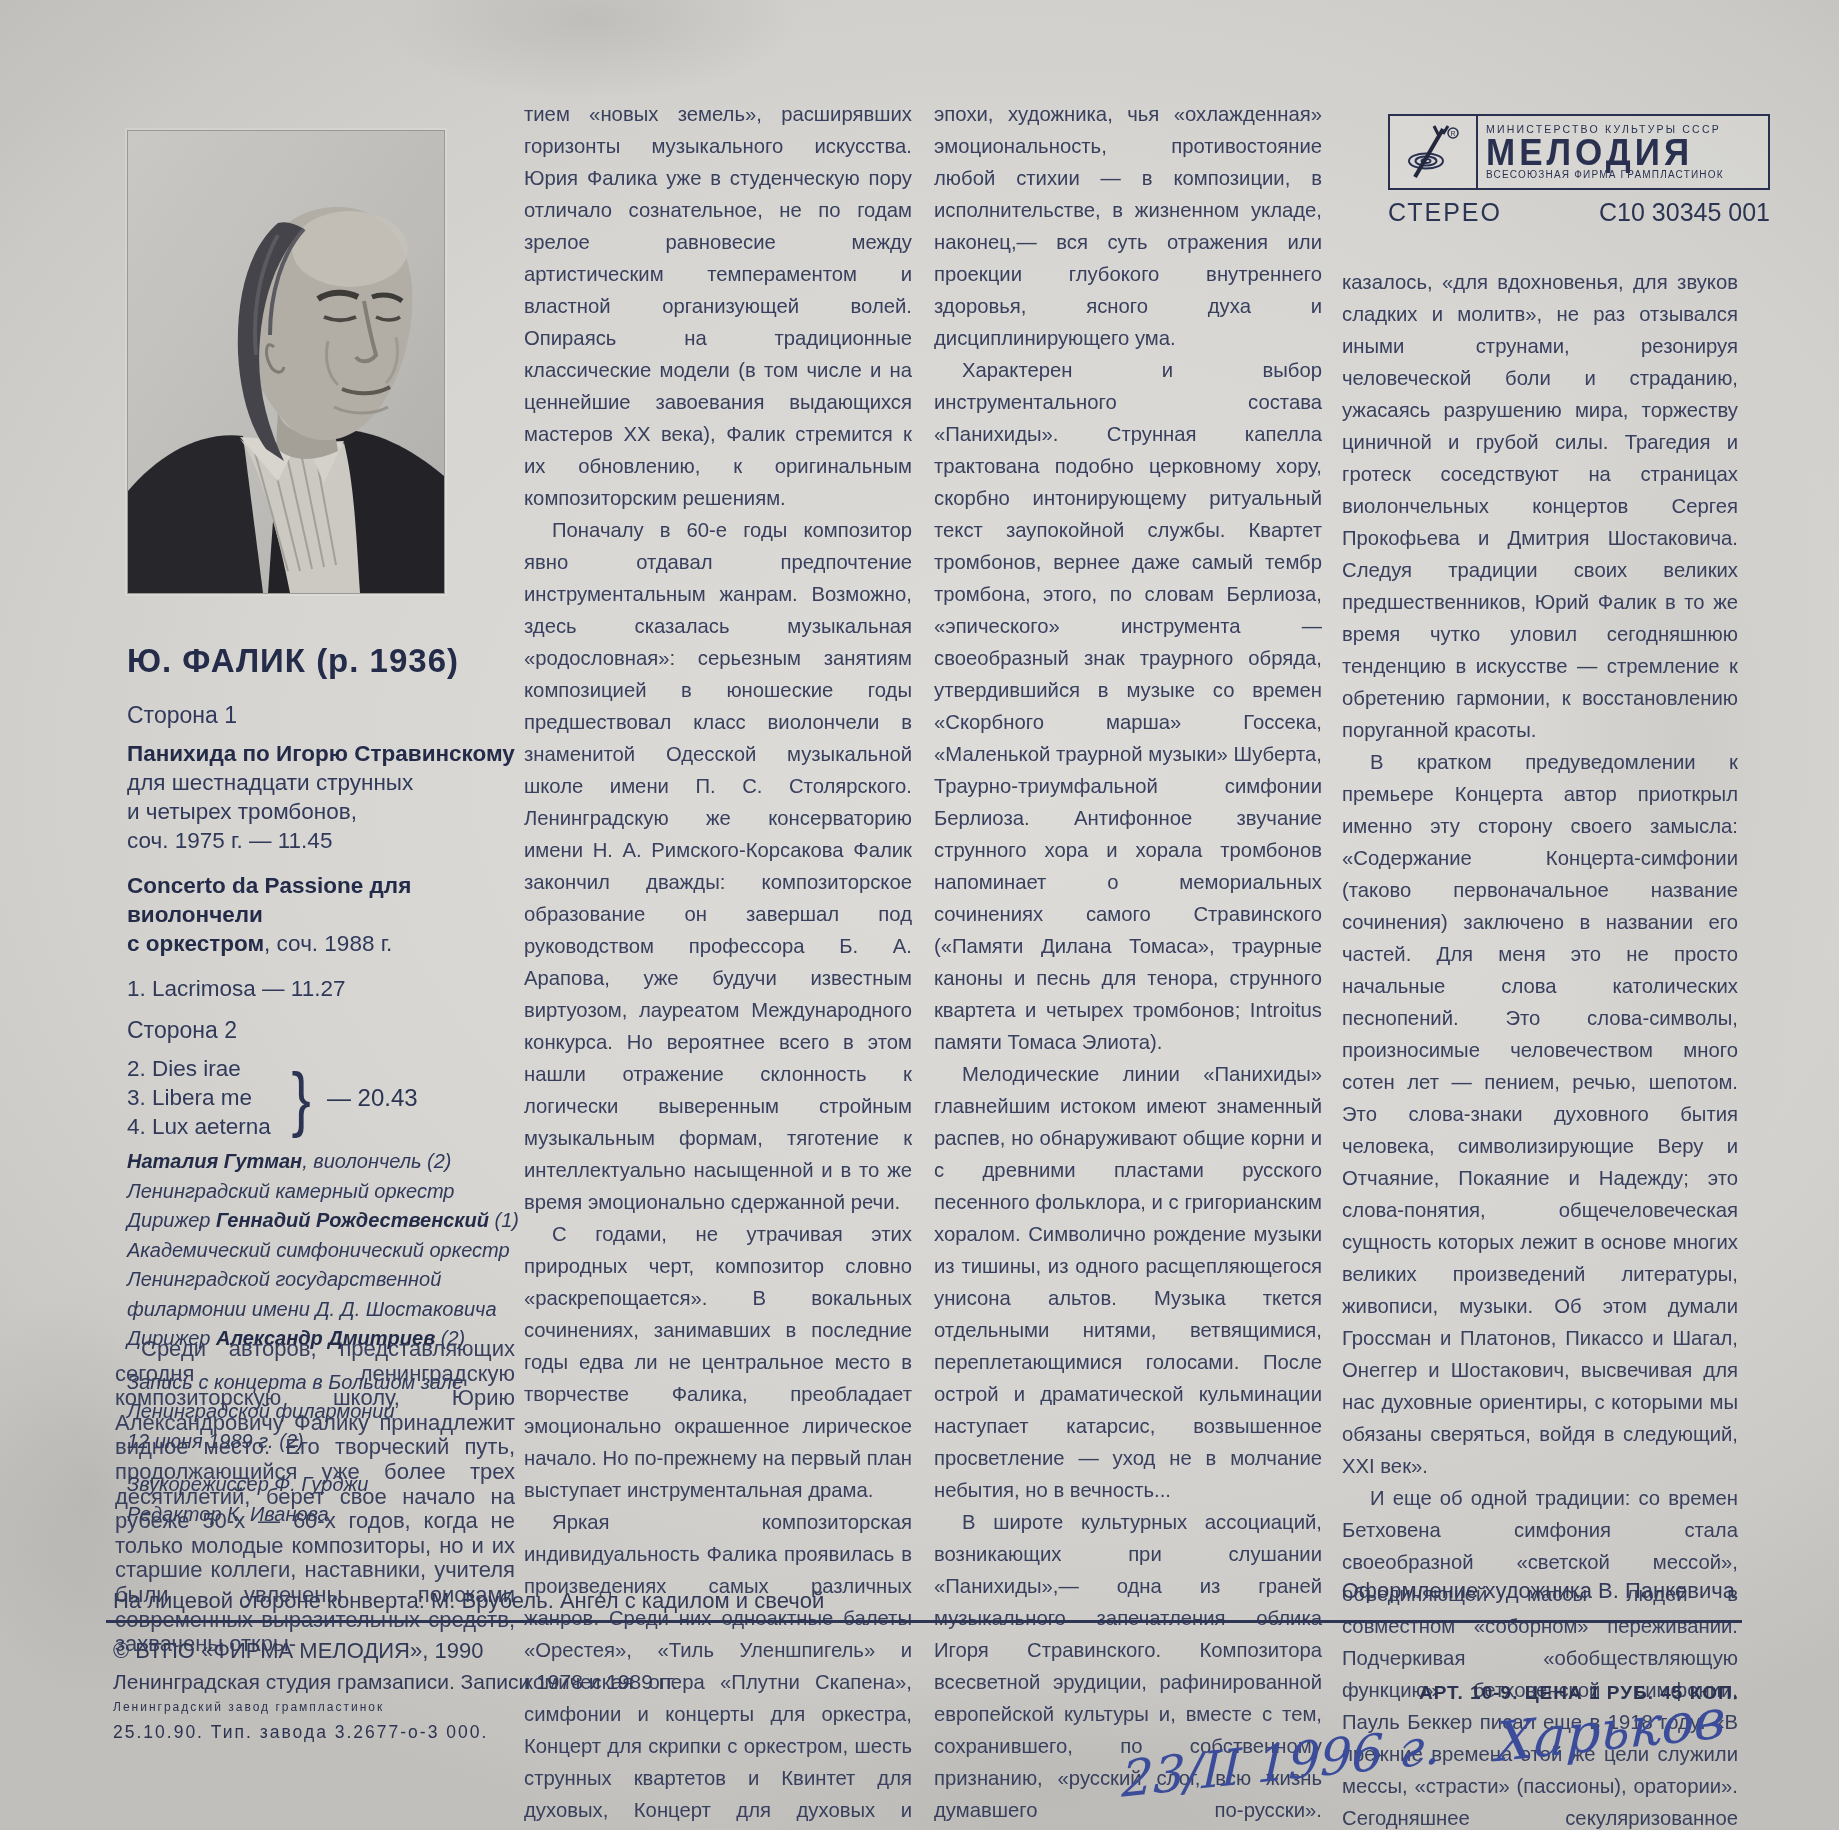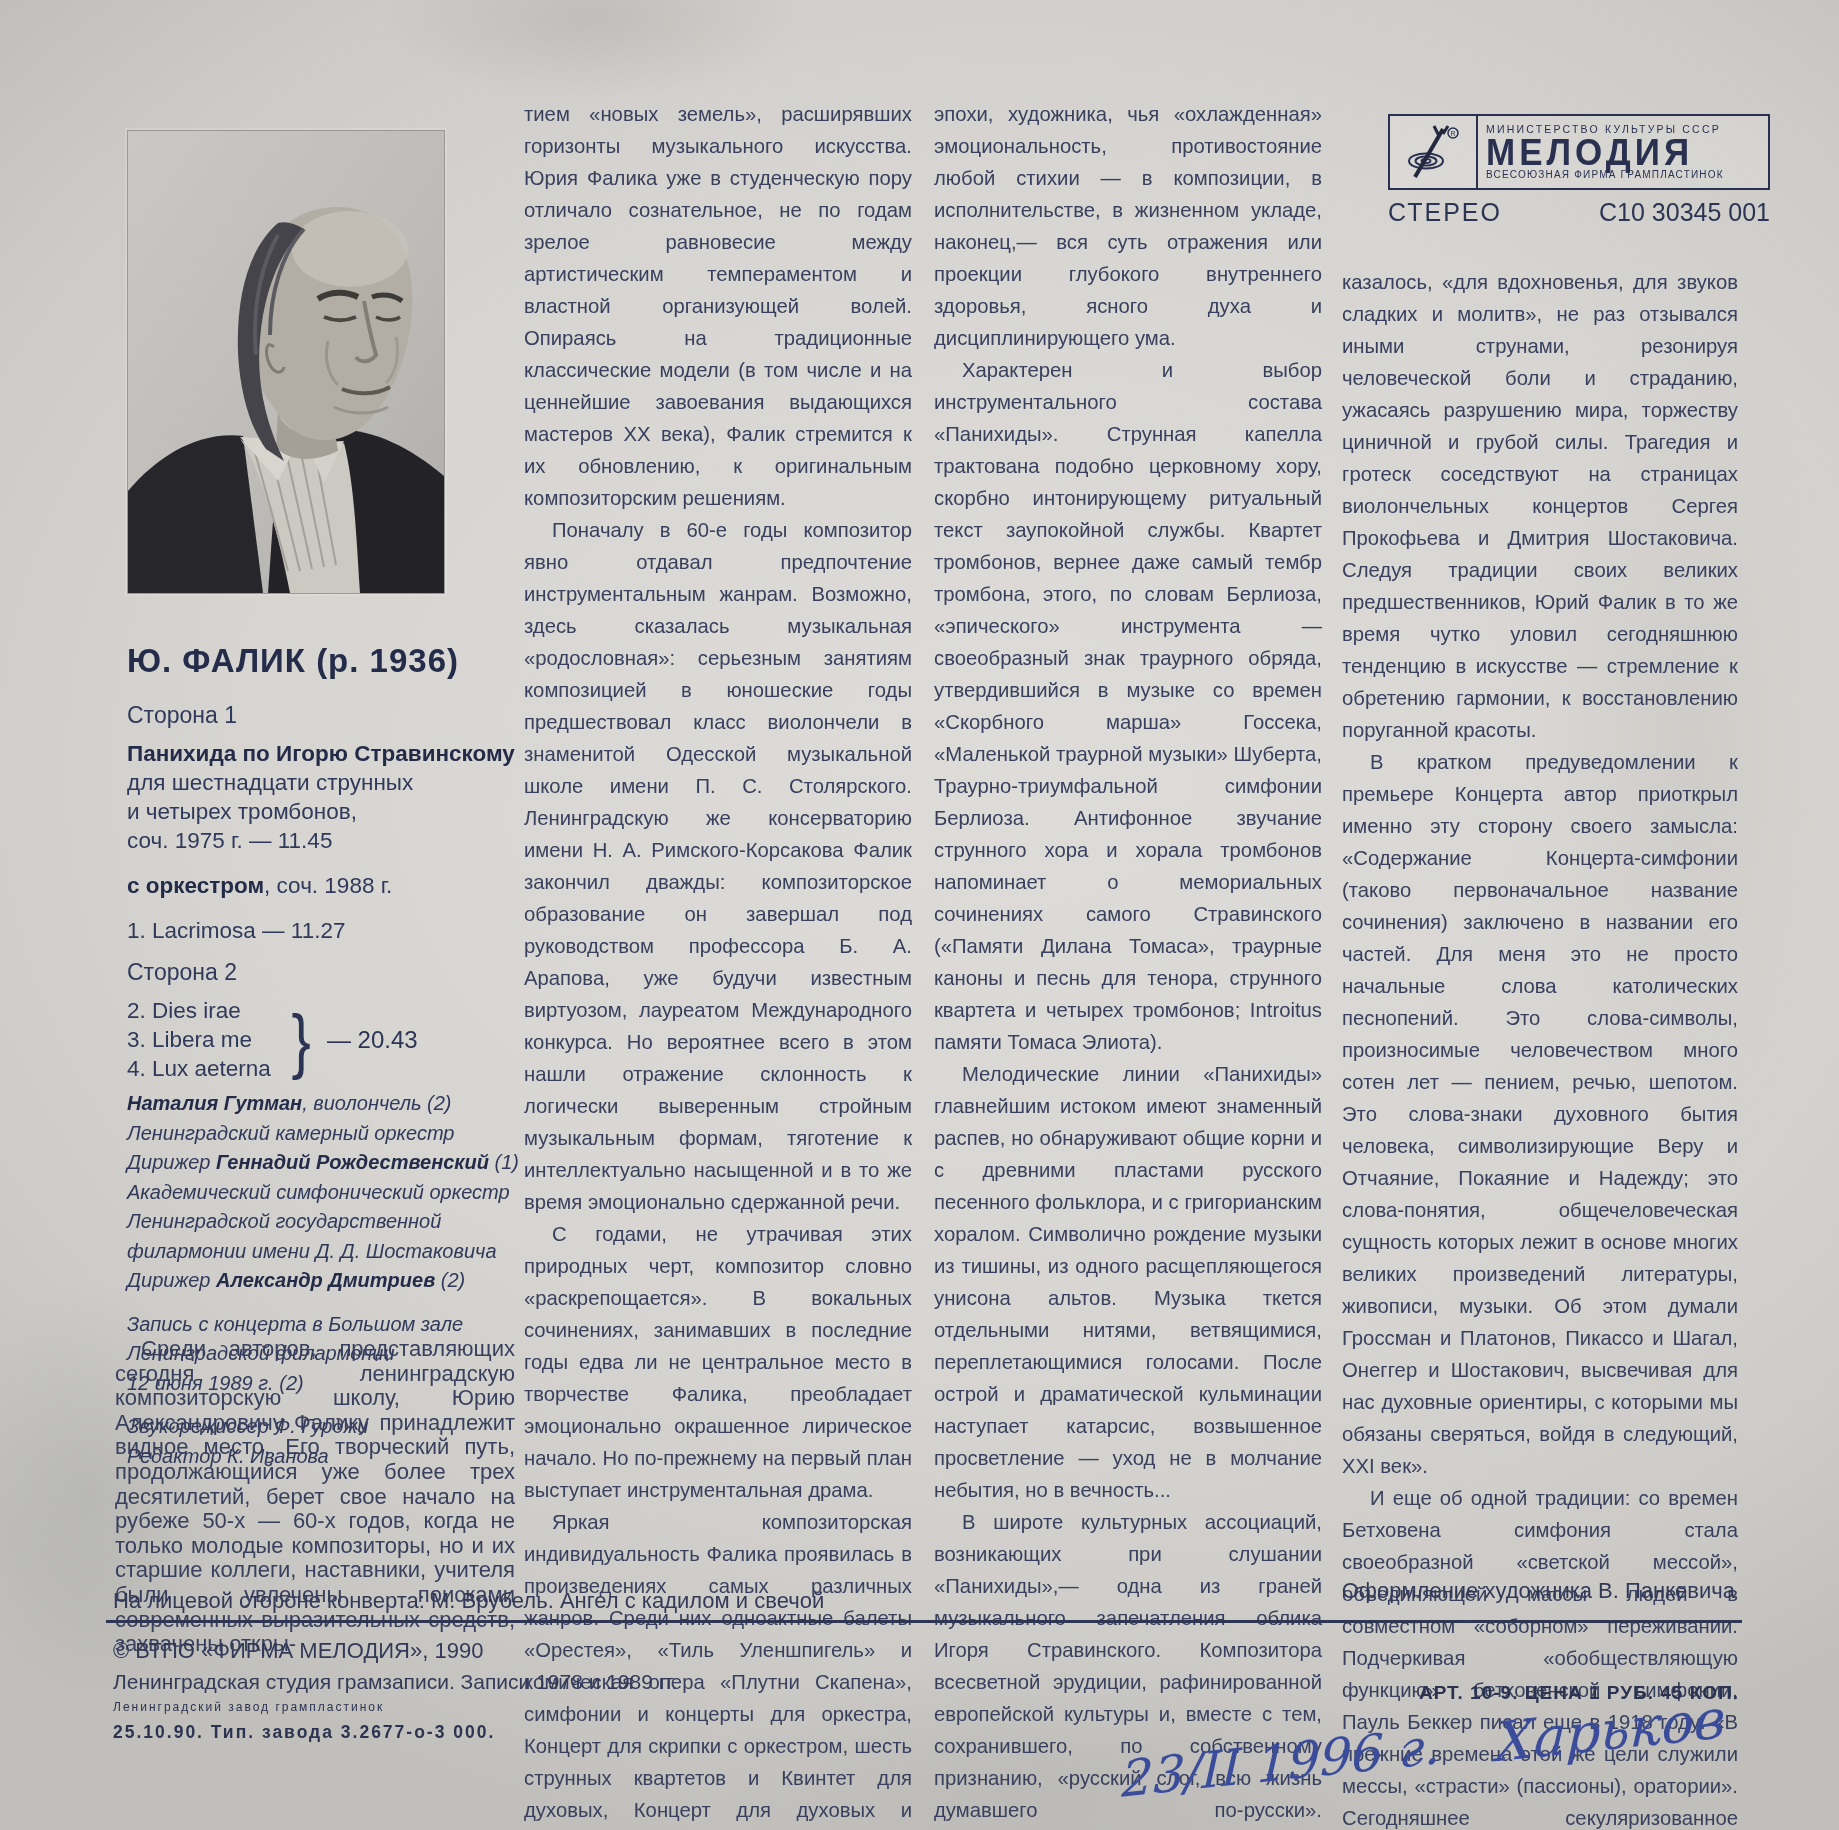--- a/index.html
+++ b/index.html
@@ -57,21 +57,21 @@
   .stereo{font-size:25px;letter-spacing:2px;color:#2c3453;}
   .catno{font-size:25px;color:#2c3453;}
 
   
   .frontnote{position:absolute;left:113px;top:1588px;font-size:22px;color:#333a58;}
   .designcredit{position:absolute;right:104px;top:1578px;font-size:22px;color:#333a58;}
   .rule{position:absolute;left:106px;top:1620px;width:1636px;height:3px;background:#2f3654;}
   .copyright{position:absolute;left:113px;top:1638px;font-size:22px;color:#333a58;}
   .studio{position:absolute;left:113px;top:1670px;font-size:21px;color:#333a58;}
   .plant1{position:absolute;left:113px;top:1700px;font-size:12px;font-weight:400;letter-spacing:2px;color:#2c3351;}
-  .plant2{position:absolute;left:113px;top:1722px;font-size:17.5px;font-weight:700;letter-spacing:2px;color:#2c3351;}
+  .plant2{position:absolute;left:113px;top:1722px;font-size:17.5px;font-weight:400;letter-spacing:2px;color:#2c3351;}
   .artprice{position:absolute;right:100px;top:1682px;font-size:19px;font-weight:700;letter-spacing:1px;color:#2c3351;}
 
   .handw{position:absolute;left:1120px;top:1716px;width:660px;transform:rotate(-6deg) skewX(-8deg);
     font-family:"DejaVu Serif","Liberation Serif",serif;font-style:italic;color:#3b4c9b;font-size:50px;
     display:flex;gap:56px;white-space:nowrap;}
   .handw .nm{font-size:54px;}
 </style>
 </head>
 <body>
 
@@ -158,20 +158,21 @@
   <div class="linfo">
     <h1 class="artist">Ю. ФАЛИК (р. 1936)</h1>
     <div class="sideLbl">Сторона 1</div>
     <div class="tblock">
         <div class="tline"><b>Панихида по Игорю Стравинскому</b></div>
         <div class="tline"><span>для шестнадцати струнных</span></div>
         <div class="tline"><span>и четырех тромбонов,</span></div>
         <div class="tline"><span>соч. 1975 г. — 11.45</span></div>
       </div>
     <div class="tblock">
+        <div class="tline"><b>Concerto da Passione для виолончели</b></div>
         <div class="tline"><b>с оркестром</b><span>, соч. 1988 г.</span></div>
       </div>
     <div class="tline">1. Lacrimosa — 11.27</div>
     <div class="sideLbl mt22">Сторона 2</div>
     <div class="brace-row">
       <div>
           <div class="tline"><span>2. Dies irae</span></div>
           <div class="tline"><span>3. Libera me</span></div>
           <div class="tline"><span>4. Lux aeterna</span></div>
         </div>

